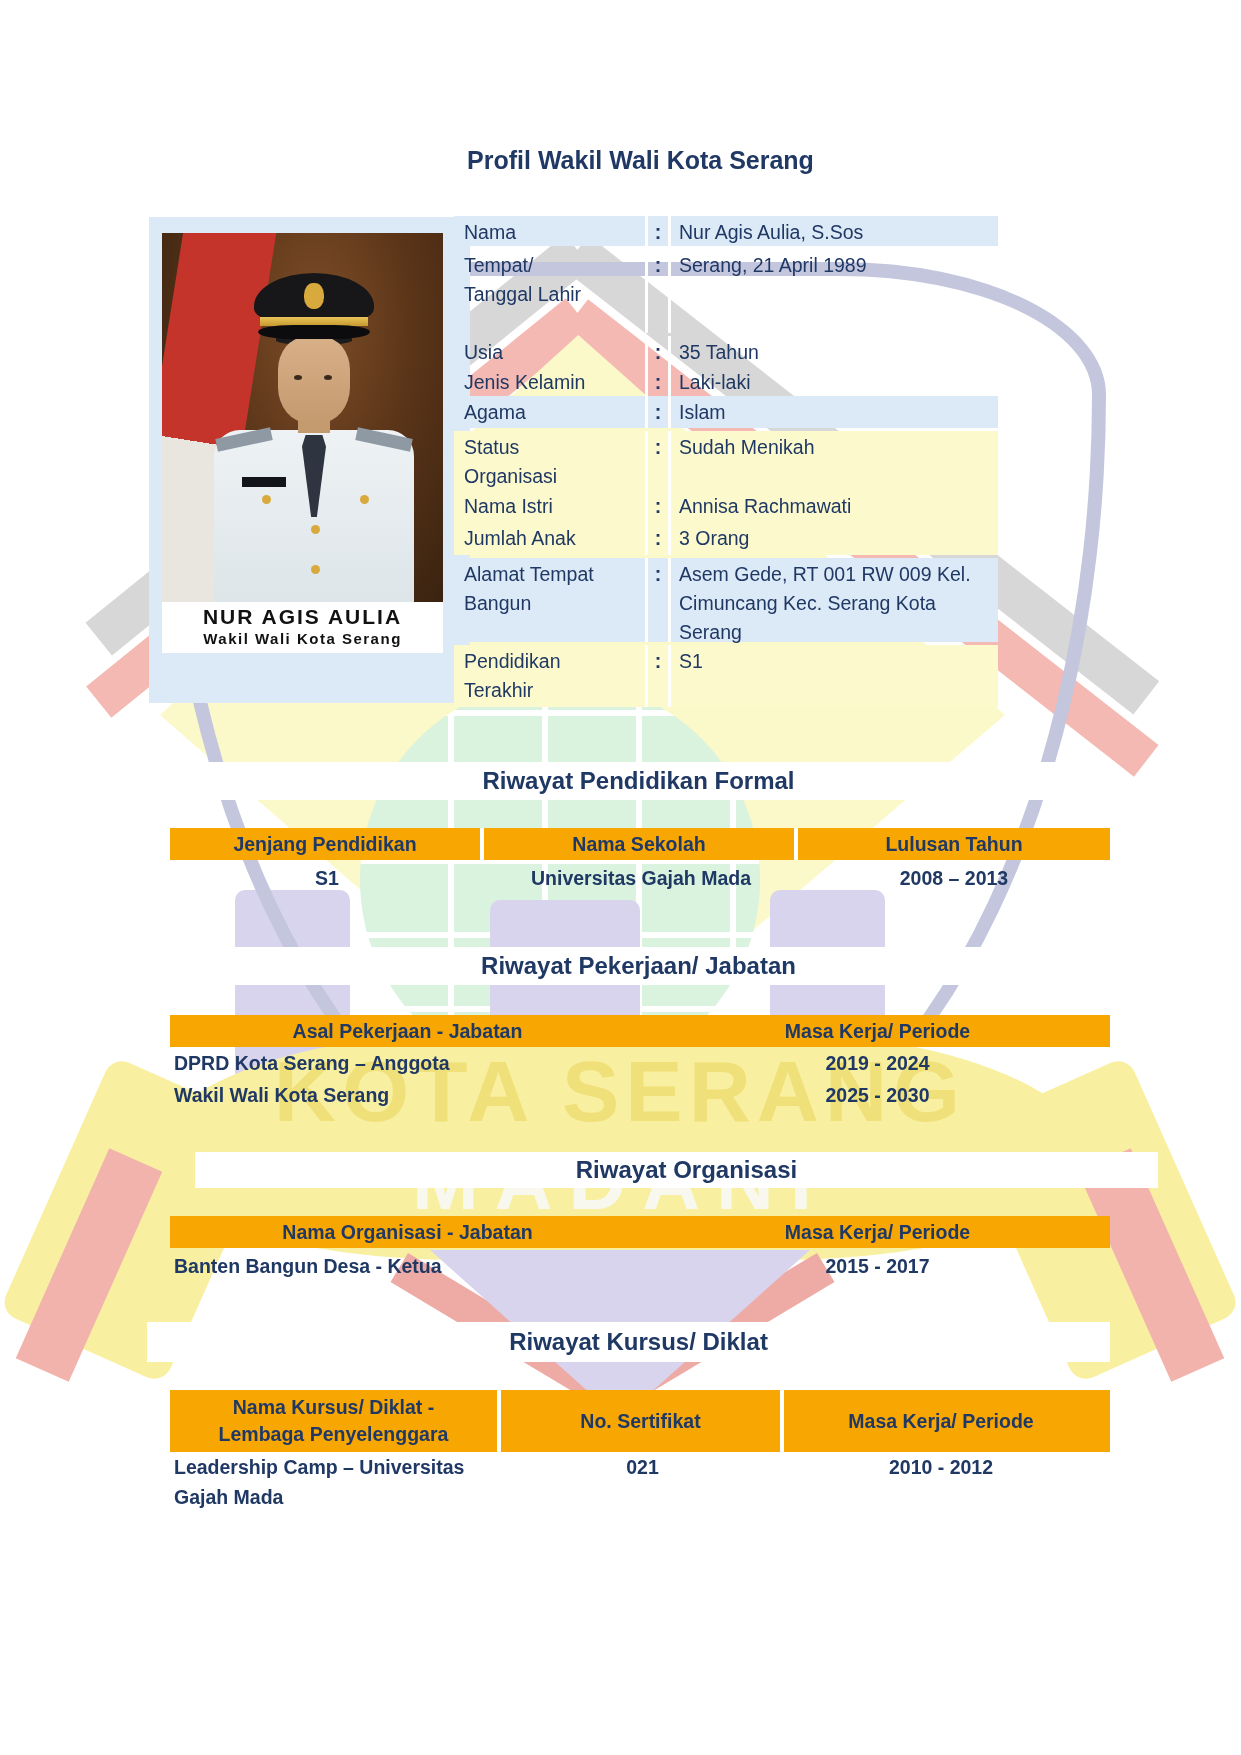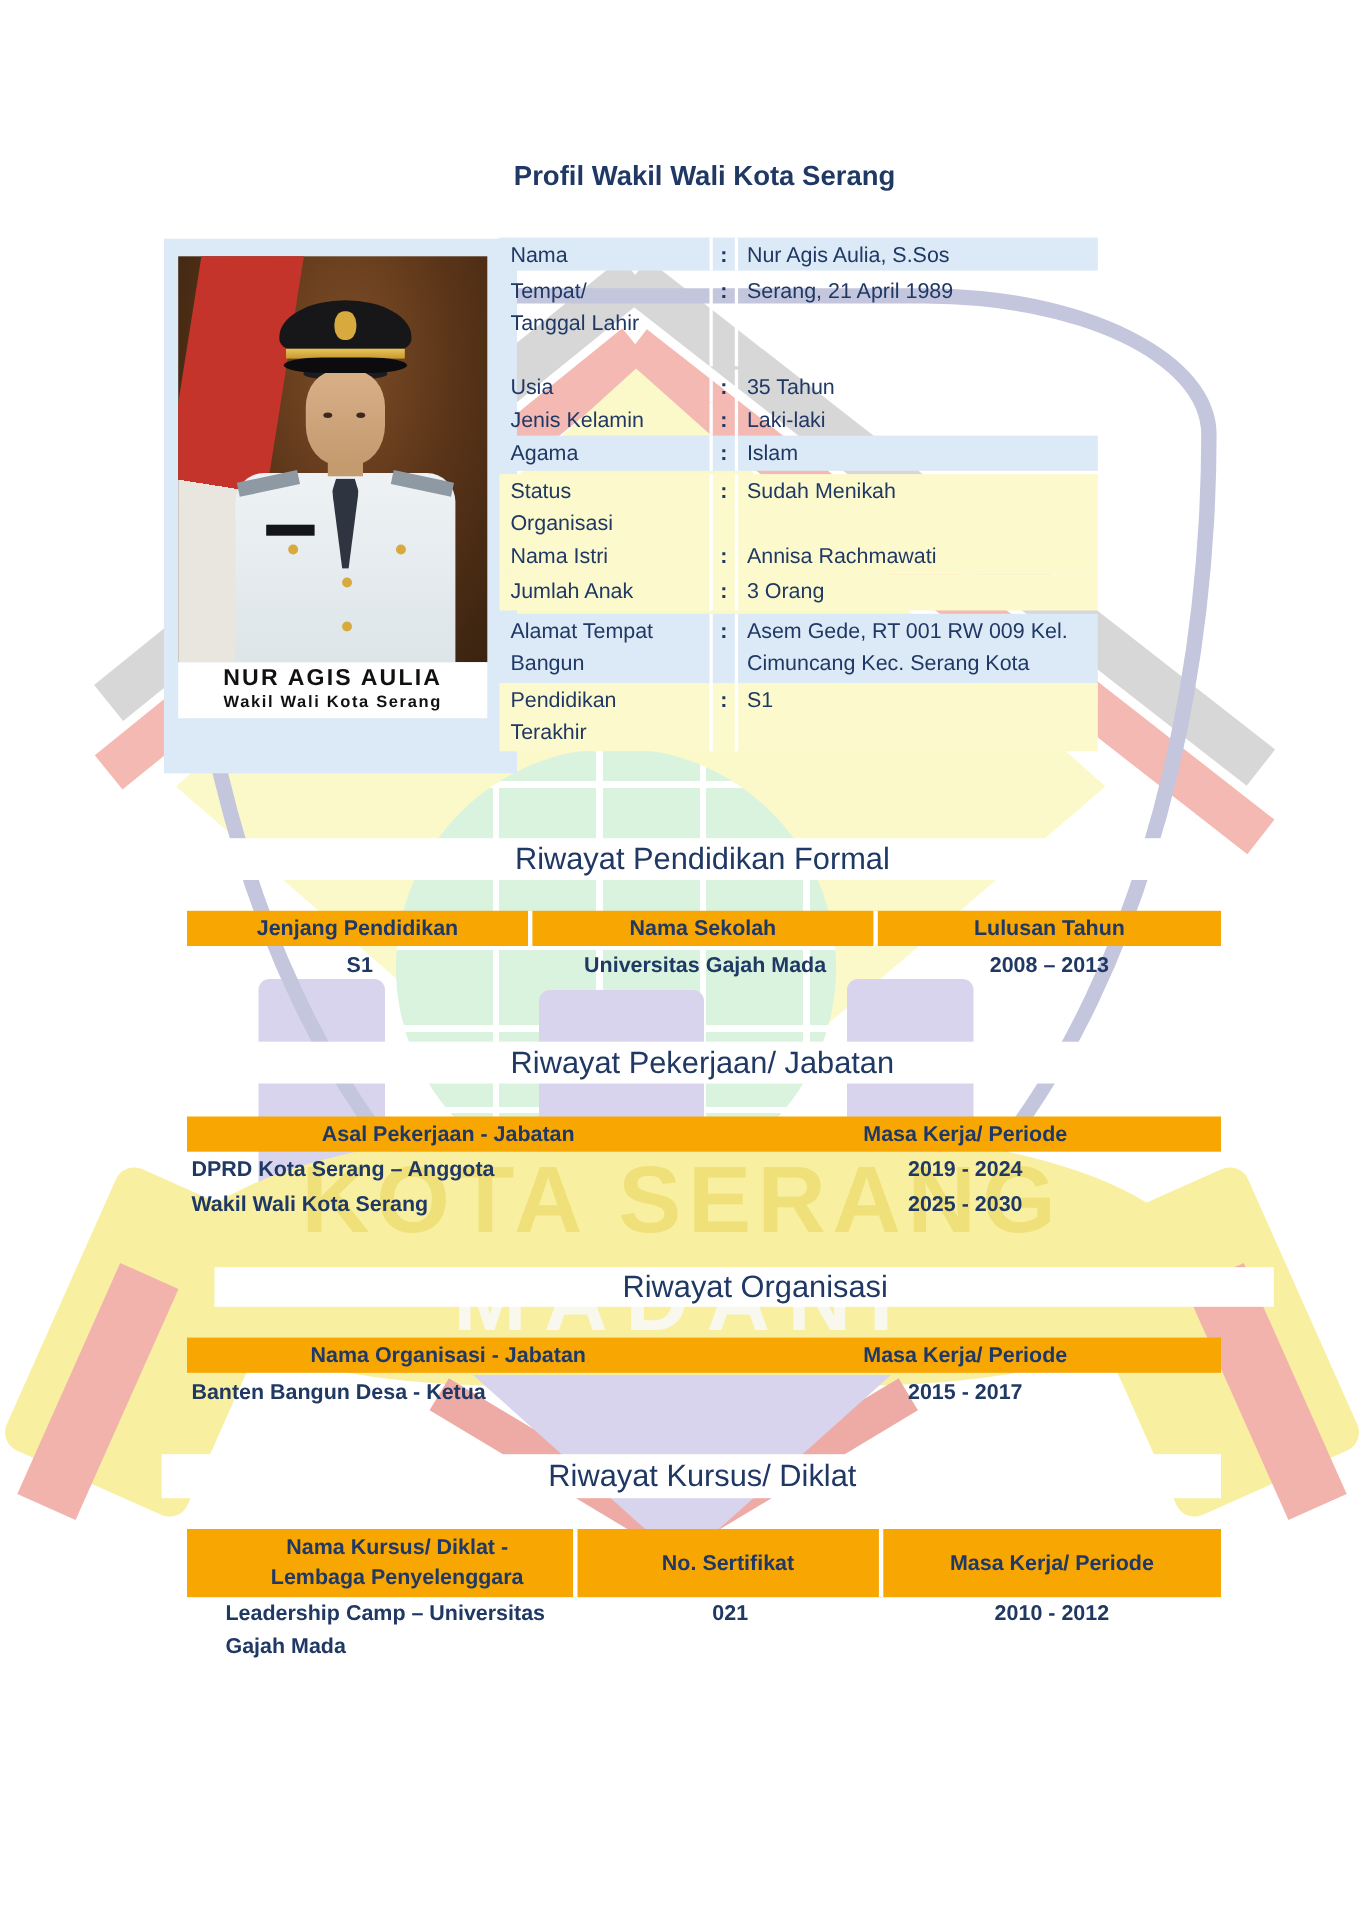--- a/index.html
+++ b/index.html
@@ -72,29 +72,29 @@
   .bio{left:454px;top:216px;width:632px;height:491px;font-size:19.5px;}
   .brow{position:absolute;left:0;width:544px;display:flex;box-sizing:border-box;}
   .bg-blue{background:#dce9f6;}
   .bg-yellow{background:#fcfacd;}
   .bl{width:191px;box-sizing:border-box;padding:2px 0 0 10px;line-height:29px;}
   .bl span{display:block;}
   .bc{width:26px;box-sizing:border-box;border-left:3px solid #fff;border-right:3px solid #fff;
       text-align:center;padding-top:2px;line-height:29px;font-weight:bold;}
   .bv{flex:1;padding:2px 0 0 8px;line-height:29px;}
   
-  .shead{left:147px;width:943px;background:#ffffff;text-align:center;font-size:28px;font-weight:normal;color:#1f3864;}
+  .shead{left:147px;width:943px;background:#ffffff;text-align:center;font-size:24px;font-weight:bold;color:#1f3864;}
   .tbl{left:150px;width:940px;font-size:19.5px;}
   .thead{display:flex;background:#f8a602;font-weight:bold;}
   .trow{display:flex;font-weight:bold;}
   .th,.td{box-sizing:border-box;text-align:center;}
   .t3a .th:nth-child(1),.t3a .td:nth-child(1){width:314px;}
   .t3a .th:nth-child(2),.t3a .td:nth-child(2){width:314px;}
   .t3a .th:nth-child(3),.t3a .td:nth-child(3){width:312px;}
-  .t3b .th:nth-child(1),.t3b .td:nth-child(1){width:331px;margin-left:31px;}
+  .t3b .th:nth-child(1),.t3b .td:nth-child(1){width:331px;}
   .t3b .th:nth-child(2),.t3b .td:nth-child(2){width:283px;}
   .t3b .th:nth-child(3),.t3b .td:nth-child(3){width:314px;}
   .t2 .th:nth-child(1),.t2 .td:nth-child(1){width:475px;}
   .t2 .th:nth-child(2),.t2 .td:nth-child(2){width:465px;}
   .t3a .th:not(:last-child),.t3b .th:not(:last-child){border-right:4px solid #fff;}
   .td.l{text-align:left;padding-left:4px;}
   .h32{height:32px;line-height:32px;}
   .h36{height:36px;line-height:36px;}
   .hd2{height:62px;align-items:center;line-height:27px;}
   .hd2 .th{display:flex;align-items:center;justify-content:center;height:62px;padding:0 18px;}
@@ -239,21 +239,21 @@
           <span>Alamat Tempat</span>
           <span>Bangun</span>
         </div>
       <div class="bc">:</div>
       <div class="bv">
         <div>Asem Gede, RT 001 RW 009 Kel.</div>
         <div>Cimuncang Kec. Serang Kota Serang</div>
         <div>Prov. Banten</div>
       </div>
     </div>
-    <div class="brow bg-yellow" style="top:405px;height:62px;justify-content:flex-end;">
+    <div class="brow bg-yellow" style="top:429px;height:62px;justify-content:flex-end;">
       <div class="bl">
           <span>Pendidikan</span>
           <span>Terakhir</span>
         </div>
       <div class="bc">:</div>
       <div class="bv">
           <div>S1</div>
         </div>
     </div>
   </div>

